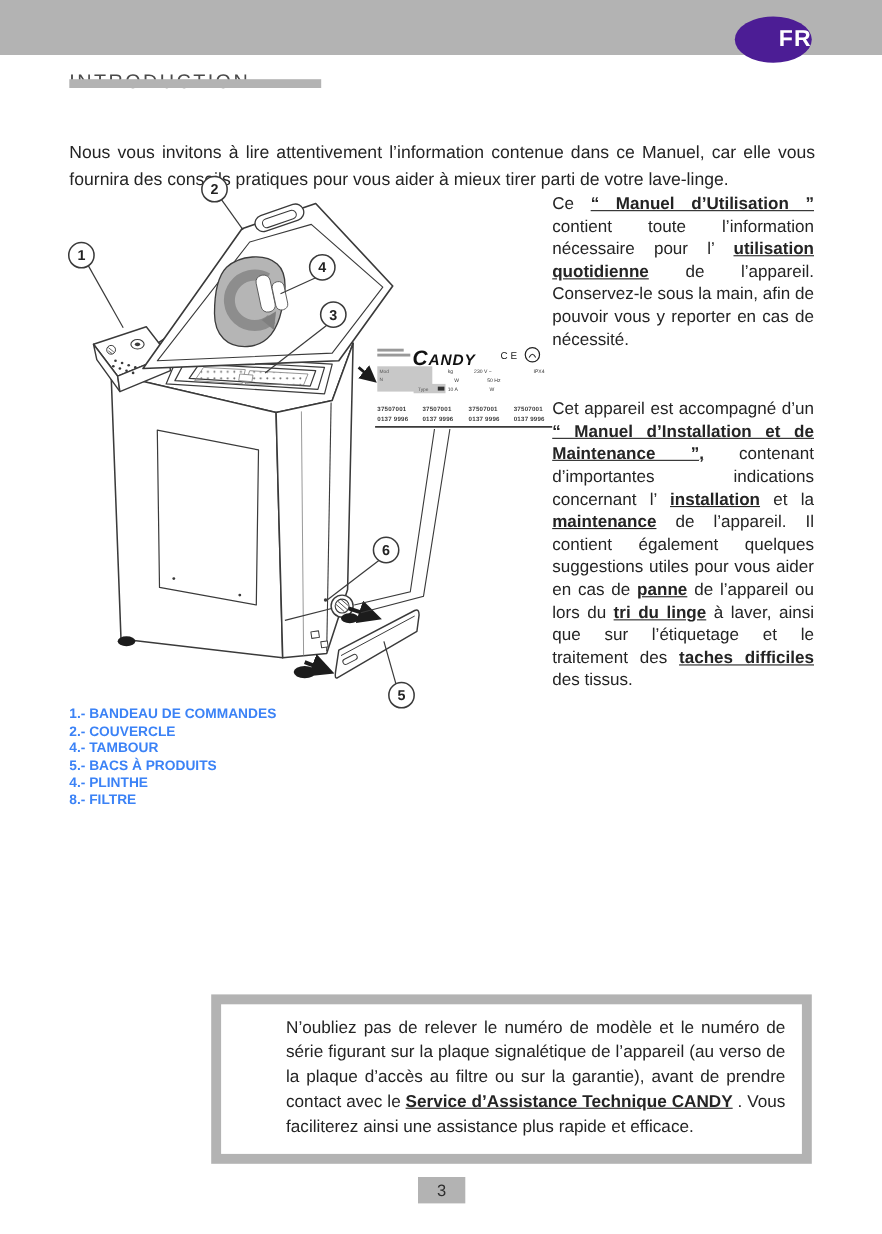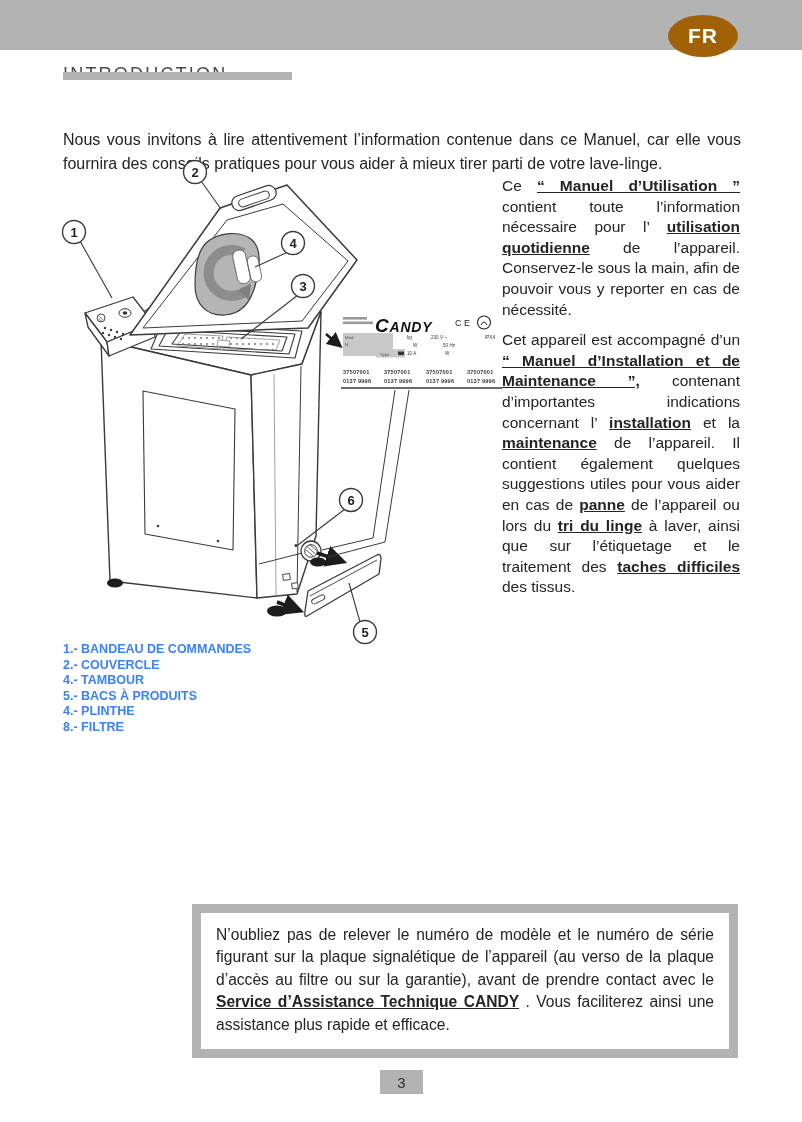--- a/index.html
+++ b/index.html
@@ -1,34 +1,34 @@
 <!DOCTYPE html>
 <html><head>
 <meta charset="utf-8">
 <style>
   html,body{margin:0;padding:0;background:#fff;}
   body{width:802px;height:1122px;position:relative;overflow:hidden;
        font-family:"Liberation Sans","DejaVu Sans",sans-serif;color:#242424;}
   .abs{position:absolute;}
   .topbar{left:0;top:0;width:802px;height:50px;background:#b3b3b3;}
-  .fr-badge{left:668px;top:15px;width:70px;height:42px;background:#a16207;border-radius:50%;
-            display:flex;align-items:center;justify-content:center;}
+  .fr-badge{left:668px;top:15px;width:70px;height:42px;background:#4c1d95;border-radius:50%;
+            display:flex;align-items:center;justify-content:flex-end;}
   .fr-badge span{color:#fff;font-weight:bold;font-size:21px;letter-spacing:1px;}
   .heading{left:63px;top:64px;font-size:18px;color:#4a4a4a;letter-spacing:2.2px;}
   .headrule{left:63px;top:72px;width:229px;height:8px;background:#b3b3b3;}
   .intro{left:63px;top:89px;width:678px;font-size:16px;line-height:24px;
          text-align:justify;text-align-last:left;margin-top:39px;}
   .rightcol{left:502px;top:176px;width:238px;font-size:15.5px;line-height:20.6px;
             text-align:justify;text-align-last:left;}
-  .rightcol .para + .para{margin-top:10px;}
+  .rightcol .para + .para{margin-top:42px;}
   .diagram{left:55px;top:150px;}
   .parts{left:63px;top:642px;font-size:12.5px;font-weight:bold;line-height:15.6px;color:#3b82f6;}
   .notebox{left:192px;top:904px;width:546px;border:9px solid #b3b3b3;background:#fff;box-sizing:border-box;}
   .notebox .inner{padding:11px 15px 13px 15px;font-size:15.6px;line-height:22.4px;
-                  text-align:justify;text-align-last:left;}
+                  text-align:justify;text-align-last:left;margin-left:44px;}
   .pagenum{left:380px;top:1070px;width:43px;height:24px;background:#b3b3b3;
            display:flex;align-items:center;justify-content:center;font-size:15px;color:#2e2e2e;}
   b{font-weight:bold;text-decoration:underline;}
   svg text{font-family:"Liberation Sans","DejaVu Sans",sans-serif;}
 </style>
 </head>
 <body>
 
 <div class="abs topbar"></div>
 

